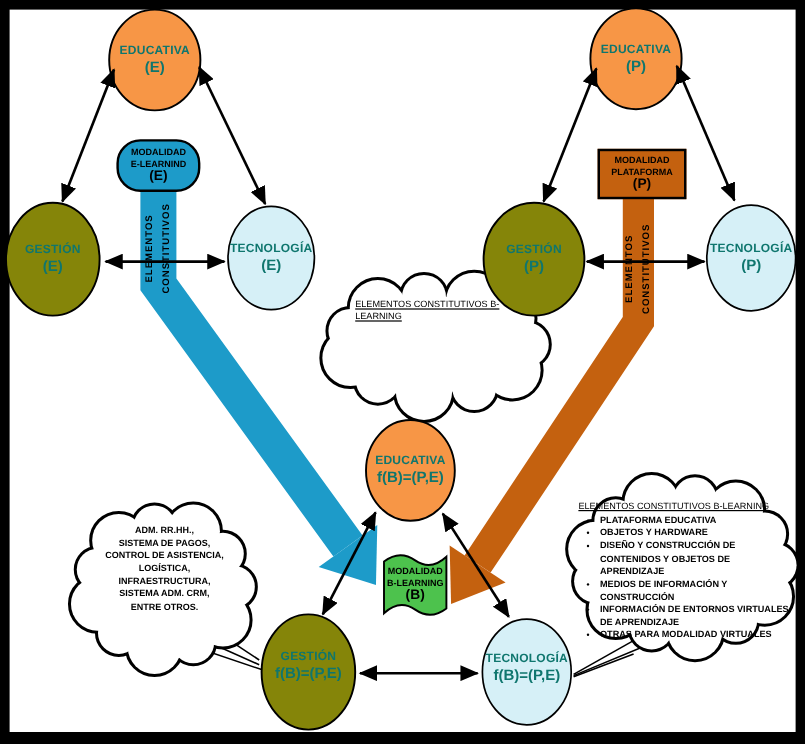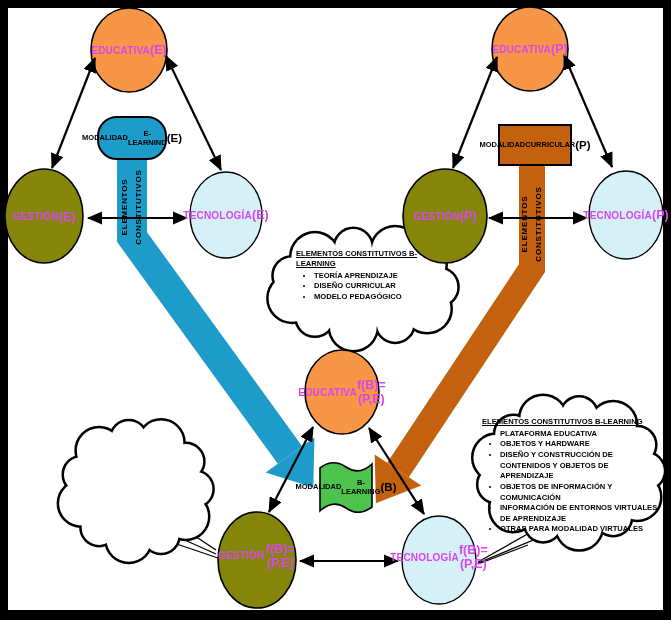--- a/index.html
+++ b/index.html
@@ -1,48 +1,48 @@
 <!DOCTYPE html>
 <html><head>
 <meta charset="utf-8">
 <style>
   html,body{margin:0;padding:0;background:#222;}
   .frame{position:relative;width:671px;height:620px;background:#000;overflow:hidden;
          font-family:"Liberation Sans", sans-serif;}
   .frame svg{position:absolute;left:0;top:0;}
   .overlay{position:absolute;left:0;top:0;width:671px;height:620px;pointer-events:none;}
-  .node-label{position:absolute;display:flex;flex-direction:row;align-items:center;
-              justify-content:center;font-weight:bold;color:#d946ef;text-align:center;}
+  .node-label{position:absolute;display:flex;flex-direction:column;align-items:center;
+              justify-content:center;font-weight:bold;color:#0f766e;text-align:center;}
   .nl1{font-size:10px;letter-spacing:.2px;line-height:1.1;}
   .nl2{font-size:12.5px;margin-top:2px;line-height:1.1;}
   #lbl-e-e{left:91px;top:10px;width:76px;height:80px;}
   #lbl-g-e{left:5px;top:170px;width:78px;height:93px;}
   #lbl-t-e{left:190px;top:172px;width:72px;height:86px;}
   #lbl-e-p{left:492px;top:9px;width:76px;height:80px;}
   #lbl-g-p{left:403px;top:169px;width:84px;height:94px;}
   #lbl-t-p{left:589px;top:171px;width:74px;height:88px;}
   #lbl-e-b{left:305px;top:350px;width:74px;height:84px;}
   #lbl-g-b{left:218px;top:513px;width:78px;height:85px;}
   #lbl-t-b{left:402px;top:517px;width:74px;height:80px;}
-  .badge{position:absolute;display:flex;flex-direction:row;align-items:center;
+  .badge{position:absolute;display:flex;flex-direction:column;align-items:center;
          justify-content:center;font-weight:bold;color:#000;text-align:center;}
   .b1{font-size:7.5px;line-height:1.25;}
   .b3{font-size:11.5px;line-height:1.1;}
   #badge-elearning{left:97px;top:116px;width:66px;height:40px;background:#1D9BC9;
                    border:2px solid #000;border-radius:20px;}
   #badge-presencial{left:498px;top:124px;width:70px;height:38px;background:#C4610F;
                     border:2px solid #000;}
   #flag-label{left:322px;top:463px;width:48px;height:48px;background:transparent;}
   .band-label{position:absolute;width:104px;height:28px;transform:rotate(-90deg);
               font-weight:bold;font-size:8px;letter-spacing:.8px;color:#000;
               text-align:center;line-height:1.7;white-space:pre-line;}
   #band-label-left{left:80px;top:193px;}
   #band-label-right{left:480px;top:210px;}
   .cloud-text{position:absolute;color:#000;}
-  .cloud-title{font-size:7.6px;font-weight:bold;text-decoration:underline;line-height:1.3;}
+  .cloud-title{font-size:7.6px;font-weight:normal;text-decoration:underline;line-height:1.3;}
   ul.cloud-list{margin:2px 0 0 0;padding-left:18px;}
   ul.cloud-list li{font-size:7.6px;font-weight:bold;line-height:1.4;list-style:disc;}
   #cloud-center-text{left:296px;top:249px;width:138px;}
   #cloud-br-text{left:482px;top:417px;width:180px;}
   #cloud-bl-text{left:76px;top:437px;width:122px;text-align:center;font-size:7.5px;
                  font-weight:bold;line-height:1.42;white-space:pre-line;}
   .arr{stroke:#000;stroke-width:2.2;marker-start:url(#ah);marker-end:url(#ah);}
   .tail{stroke:#000;stroke-width:1.3;}
 </style>
 </head>
@@ -221,47 +221,49 @@
       <span class="nl2">f(B)=(P,E)</span>
     </div>
 
     <div class="badge" id="badge-elearning">
       <span class="b1">MODALIDAD</span>
       <span class="b1">E-LEARNIND</span>
       <span class="b3">(E)</span>
     </div>
     <div class="badge" id="badge-presencial">
       <span class="b1">MODALIDAD</span>
-      <span class="b1">CURRICULAR</span>
+      <span class="b1">PLATAFORMA</span>
       <span class="b3">(P)</span>
     </div>
     <div class="badge" id="flag-label">
       <span class="b1">MODALIDAD</span>
       <span class="b1">B-LEARNING</span>
       <span class="b3">(B)</span>
     </div>
 
     <div class="band-label" id="band-label-left">ELEMENTOS
 CONSTITUTIVOS</div>
     <div class="band-label" id="band-label-right">ELEMENTOS
 CONSTITUTIVOS</div>
 
     <div class="cloud-text" id="cloud-center-text">
       <div class="cloud-title">ELEMENTOS CONSTITUTIVOS B-LEARNING</div>
-      <ul class="cloud-list">
-          <li>TEORÍA APRENDIZAJE</li>
-          <li>DISEÑO CURRICULAR</li>
-          <li>MODELO PEDAGÓGICO</li>
-        </ul>
-    </div>
+    </div>
+    <div class="cloud-text" id="cloud-bl-text">ADM. RR.HH.,
+SISTEMA DE PAGOS,
+CONTROL DE ASISTENCIA,
+LOGÍSTICA,
+INFRAESTRUCTURA,
+SISTEMA ADM. CRM,
+ENTRE OTROS.</div>
     <div class="cloud-text" id="cloud-br-text">
       <div class="cloud-title">ELEMENTOS CONSTITUTIVOS B-LEARNING</div>
       <ul class="cloud-list">
           <li>PLATAFORMA EDUCATIVA</li>
           <li>OBJETOS Y HARDWARE</li>
           <li>DISEÑO Y CONSTRUCCIÓN DE CONTENIDOS Y OBJETOS DE APRENDIZAJE</li>
-          <li>OBJETOS DE INFORMACIÓN Y COMUNICACIÓN</li>
+          <li>MEDIOS DE INFORMACIÓN Y CONSTRUCCIÓN</li>
           <li>INFORMACIÓN DE ENTORNOS VIRTUALES DE APRENDIZAJE</li>
           <li>OTRAS PARA MODALIDAD VIRTUALES</li>
         </ul>
     </div>
   </div>
 </div>
 
 </body></html>

